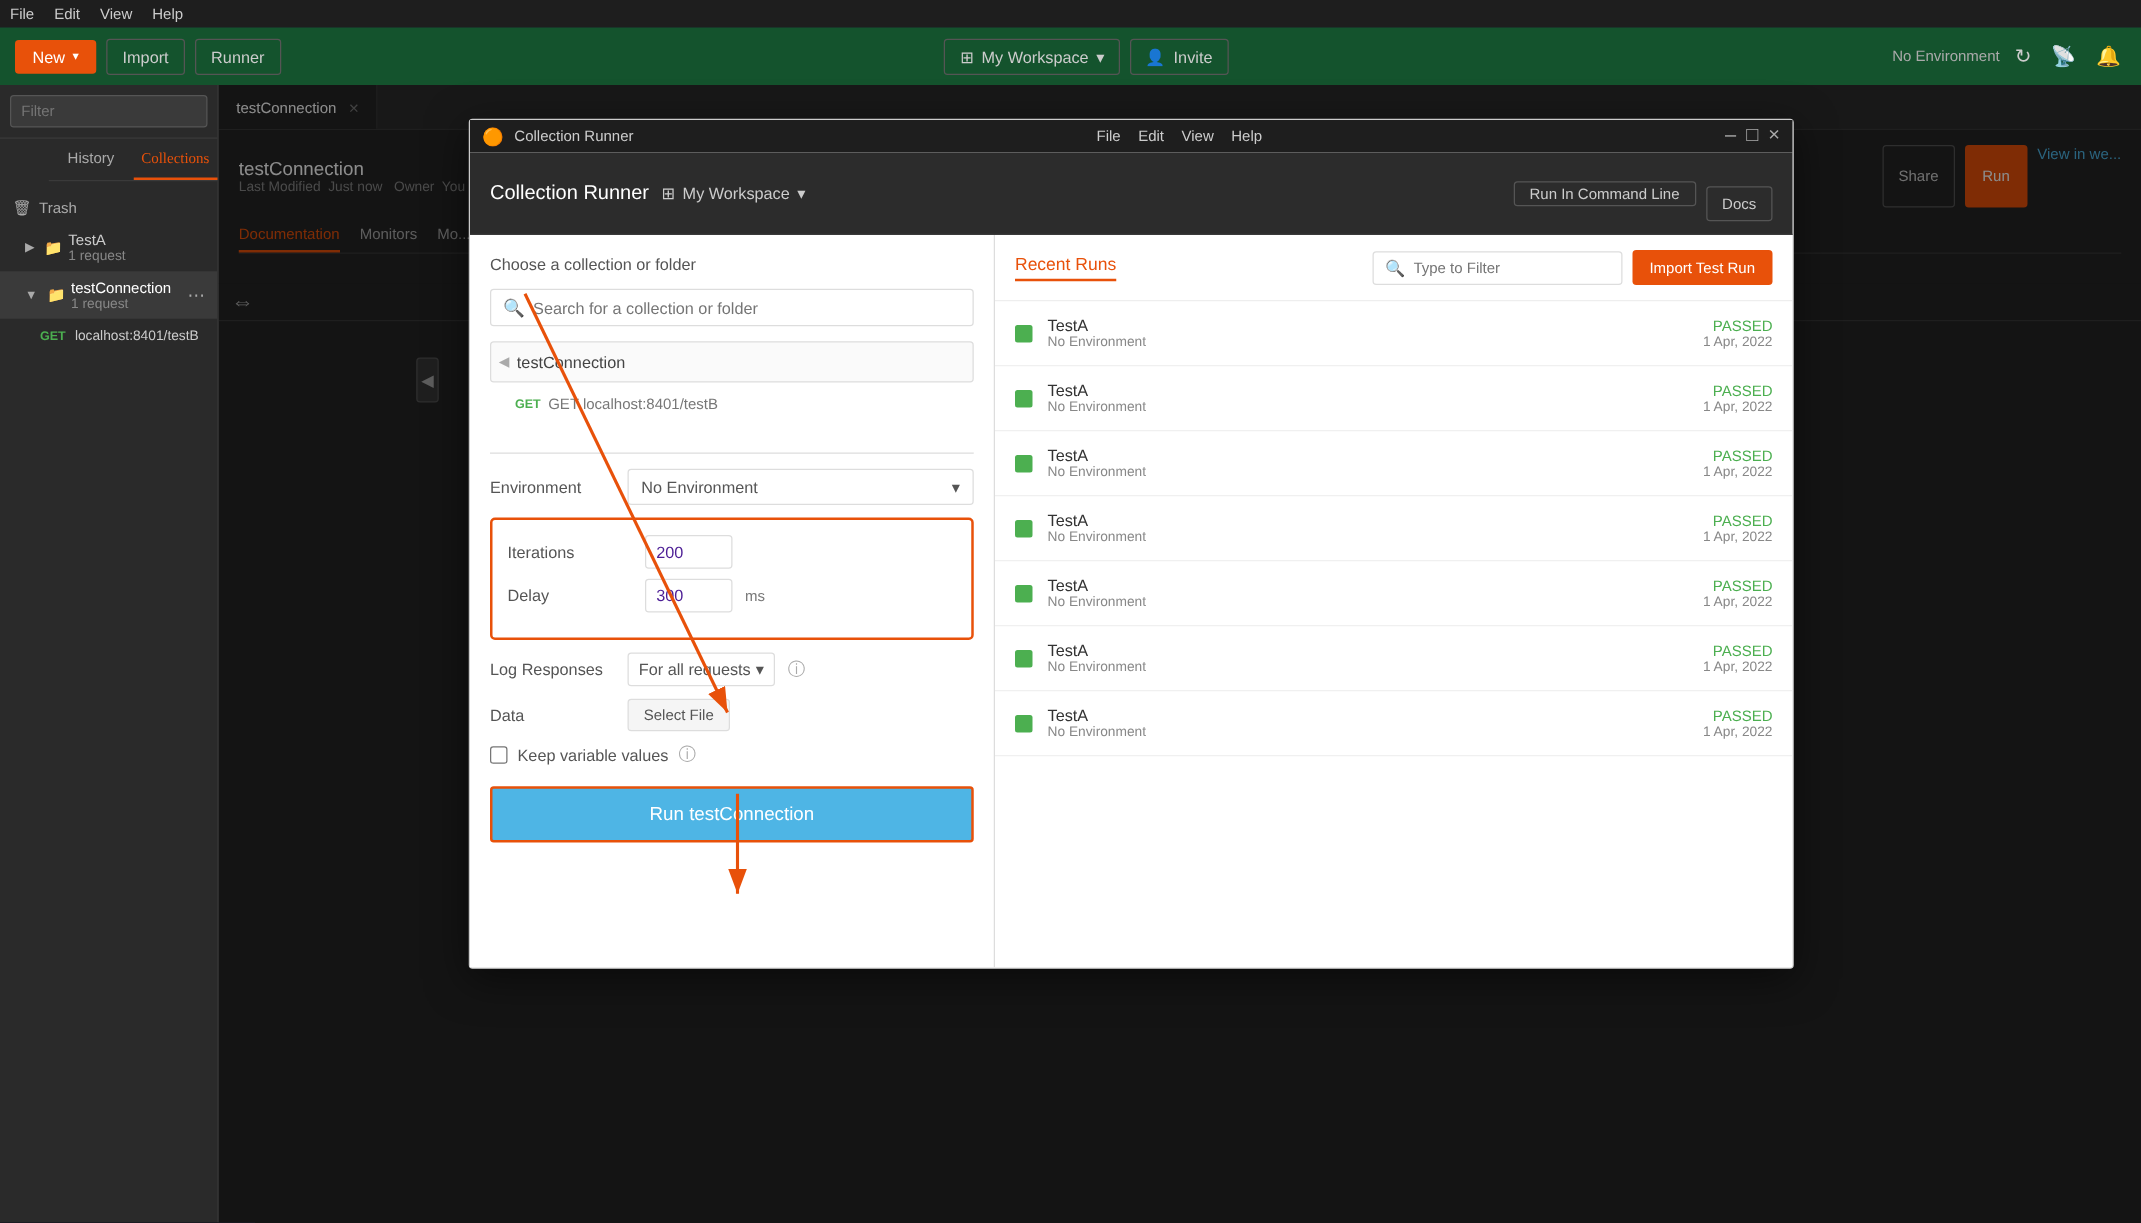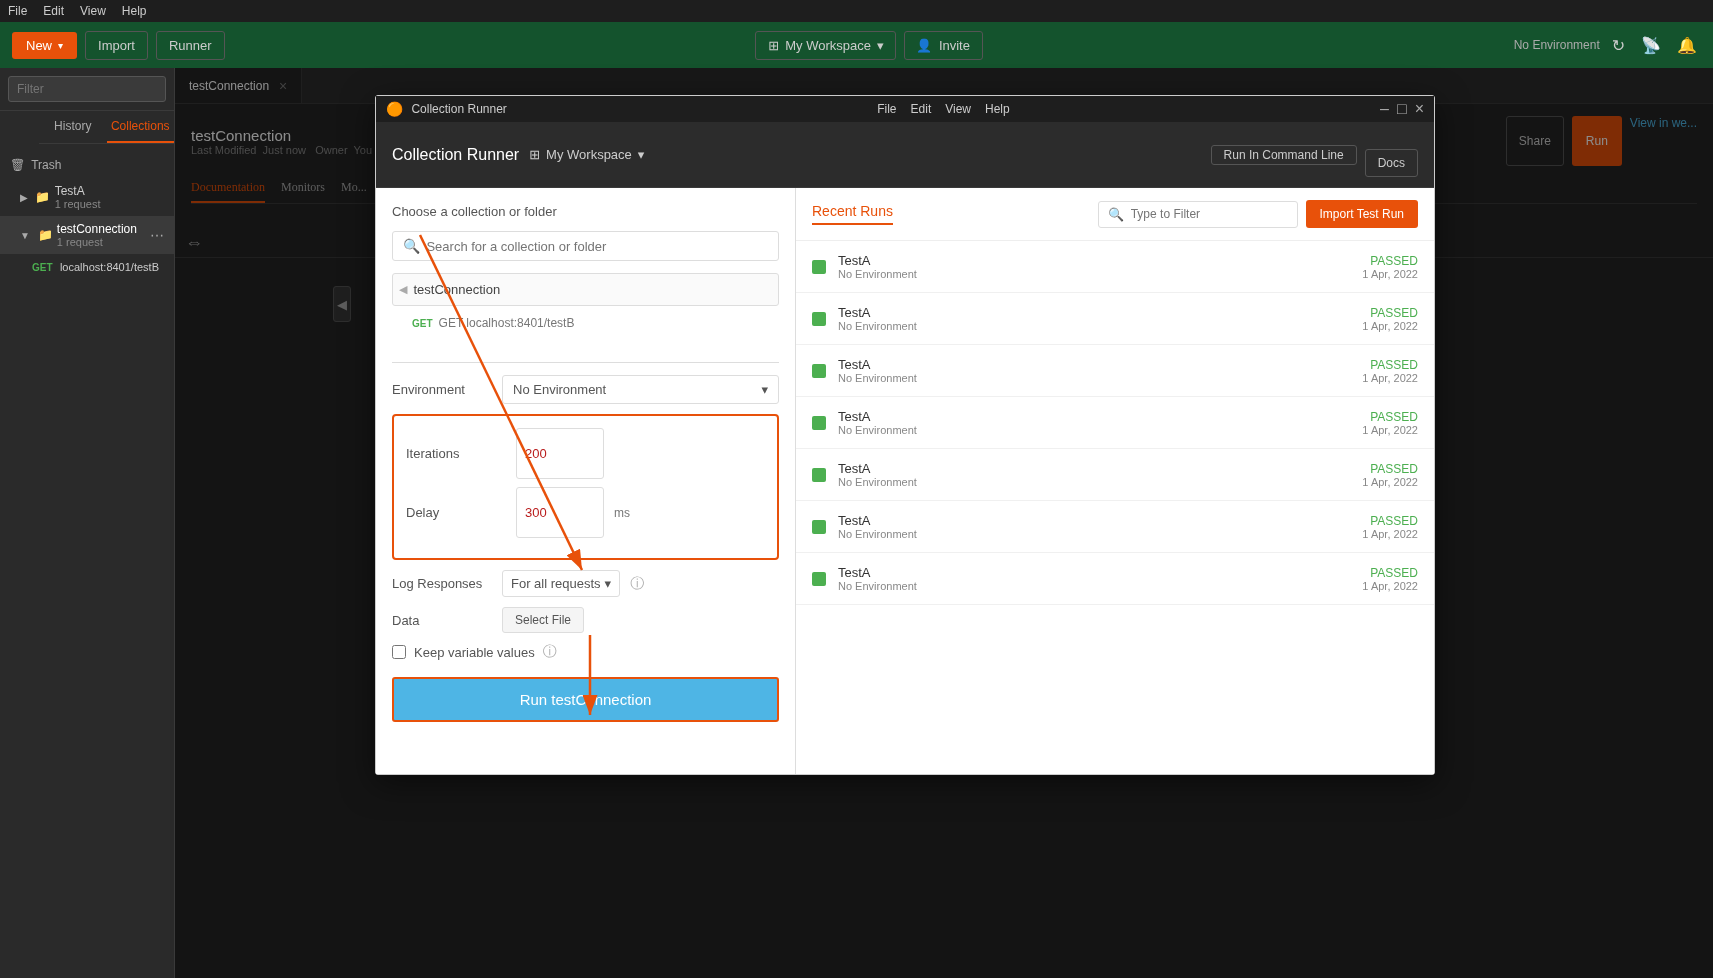--- a/index.html
+++ b/index.html
@@ -140,20 +140,21 @@
       text-align: center;
       padding: 8px 4px;
       color: #aaa;
       cursor: pointer;
       font-size: 12px;
       border-bottom: 2px solid transparent;
     }
     .sidebar-tab.active {
       color: #e8510a;
       border-bottom: 2px solid #e8510a;
+      font-family: Liberation Serif, serif;
     }
     .sidebar-items { padding: 8px 0; overflow-y: auto; }
     .sidebar-section {
       display: flex;
       align-items: center;
       padding: 6px 10px;
       color: #aaa;
       cursor: pointer;
       font-size: 12px;
     }
@@ -242,21 +243,20 @@
       gap: 16px;
       border-bottom: 1px solid #3a3a3a;
       margin-bottom: 12px;
     }
     .conn-sub-tab {
       color: #aaa;
       cursor: pointer;
       padding: 6px 0;
       font-size: 12px;
       border-bottom: 2px solid transparent;
-      font-family: Liberation Serif, serif;
     }
     .conn-sub-tab.active { color: #e8510a; border-bottom: 2px solid #e8510a; }
 
     
     .overlay-bg {
       position: absolute;
       top: 0; left: 0; right: 0; bottom: 0;
       background: rgba(0,0,0,0.45);
       z-index: 10;
     }
@@ -417,24 +417,24 @@
     }
     .runner-iter-delay-row {
       display: flex;
       align-items: center;
       gap: 10px;
       margin-bottom: 8px;
     }
     .runner-field-input {
       border: 1px solid #ddd;
       border-radius: 3px;
-      padding: 17px 8px;
+      padding: 5px 8px;
       font-size: 13px;
-      width: 88px;
-      color: #b91c1c;
+      width: 70px;
+      color: #4c1d95;
     }
     .runner-ms-label { color: #777; font-size: 12px; }
 
     
     .runner-log-row {
       display: flex;
       align-items: center;
       gap: 10px;
       margin-bottom: 10px;
     }

